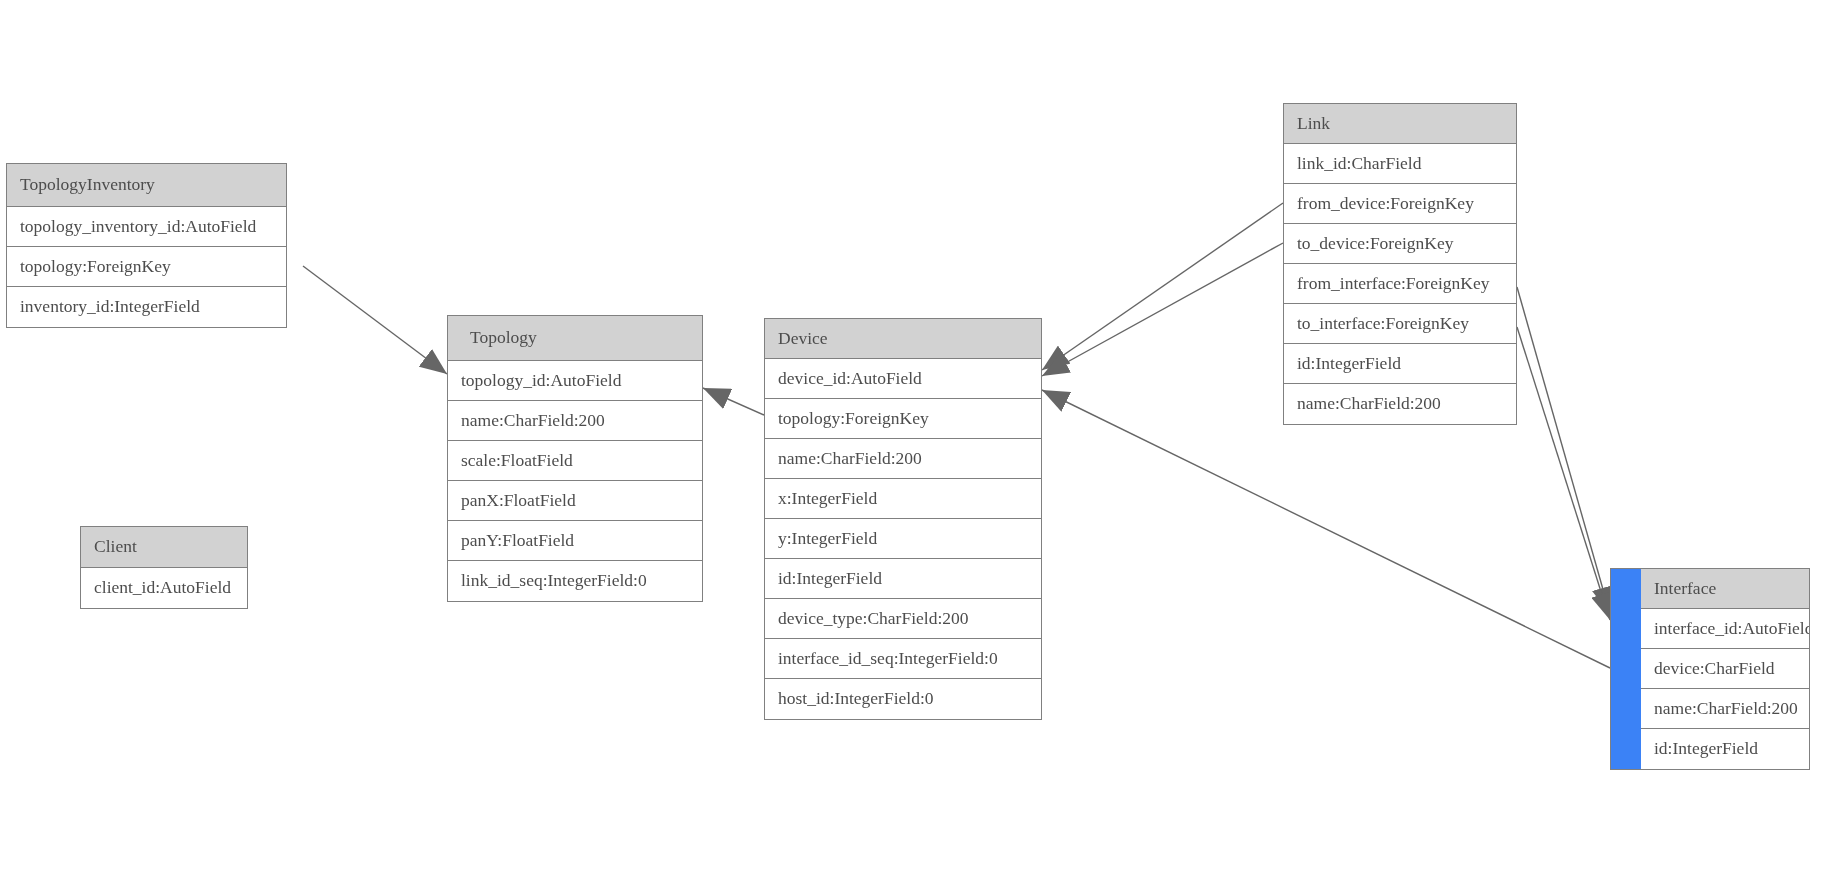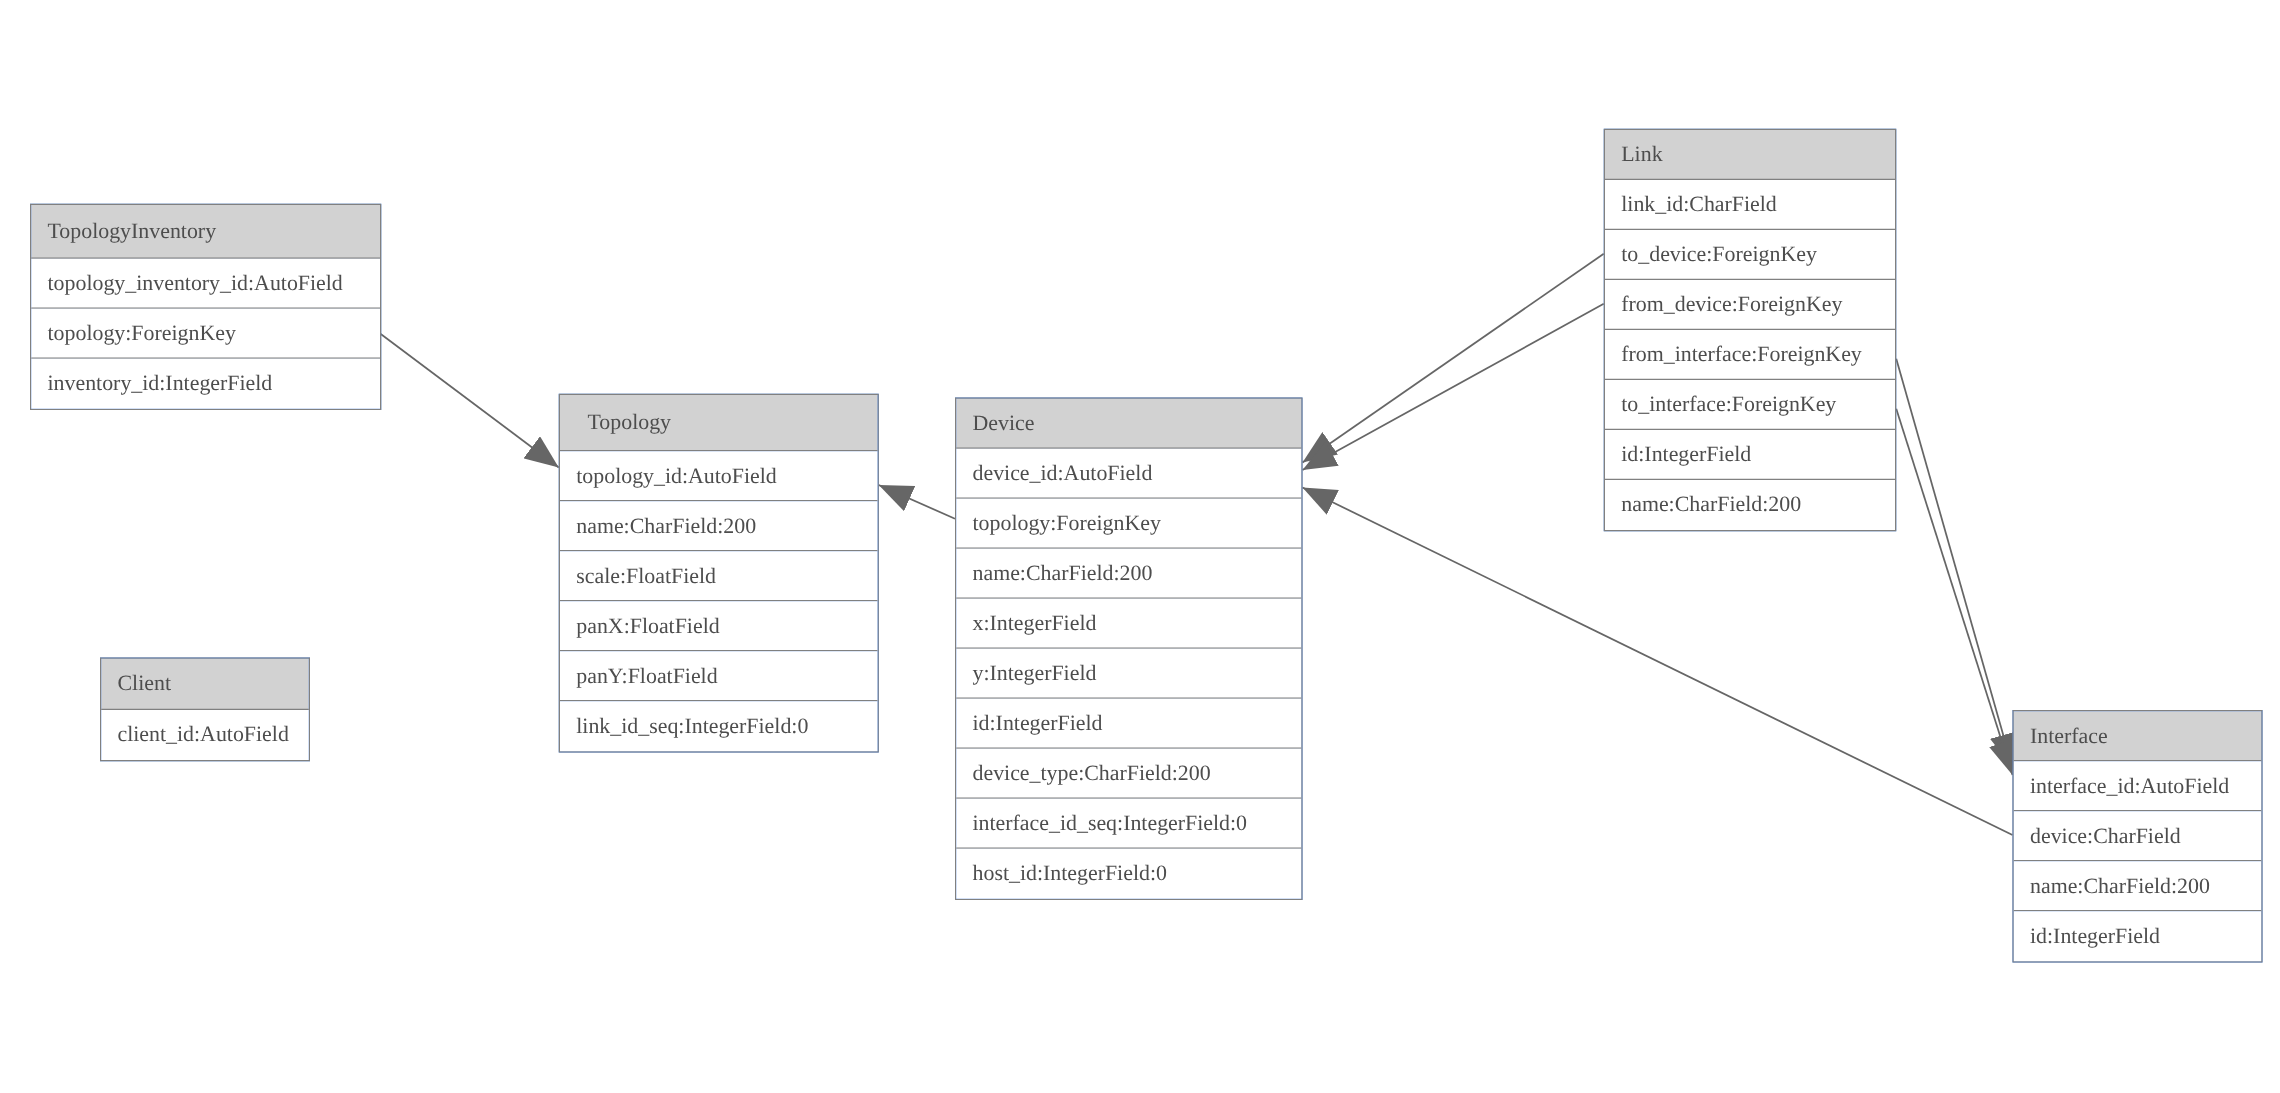--- a/index.html
+++ b/index.html
@@ -63,21 +63,21 @@
     </defs>
   <line x1="303" y1="266" x2="447" y2="374" marker-end="url(#arrowhead)"></line>
       <line x1="764" y1="415" x2="703" y2="388" marker-end="url(#arrowhead)"></line>
       <line x1="1283" y1="203" x2="1042" y2="370" marker-end="url(#arrowhead)"></line>
       <line x1="1283" y1="243" x2="1042" y2="376" marker-end="url(#arrowhead)"></line>
       <line x1="1610" y1="668" x2="1042" y2="390" marker-end="url(#arrowhead)"></line>
       <line x1="1517" y1="287" x2="1610" y2="614" marker-end="url(#arrowhead)"></line>
       <line x1="1517" y1="327" x2="1610" y2="620" marker-end="url(#arrowhead)"></line>
     </svg>
   <div id="entities">
-      <div class="entity" style="left: 24px; top: 163px; width: 281px;">
+      <div class="entity" style="left: 6px; top: 163px; width: 281px;">
         <div class="entity-header" style="height: 43px; line-height: 41px;">TopologyInventory</div>
         <div class="entity-field">topology_inventory_id:AutoField</div>
         <div class="entity-field">topology:ForeignKey</div>
         <div class="entity-field">inventory_id:IntegerField</div>
       </div>
       <div class="entity" style="left: 447px; top: 315px; width: 256px;">
         <div class="entity-header" style="height: 45px; line-height: 43px; padding-left: 22px;">Topology</div>
         <div class="entity-field">topology_id:AutoField</div>
         <div class="entity-field">name:CharField:200</div>
         <div class="entity-field">scale:FloatField</div>
@@ -97,28 +97,28 @@
         <div class="entity-field">x:IntegerField</div>
         <div class="entity-field">y:IntegerField</div>
         <div class="entity-field">id:IntegerField</div>
         <div class="entity-field">device_type:CharField:200</div>
         <div class="entity-field">interface_id_seq:IntegerField:0</div>
         <div class="entity-field">host_id:IntegerField:0</div>
       </div>
       <div class="entity" style="left: 1283px; top: 103px; width: 234px;">
         <div class="entity-header" style="height: 40px; line-height: 38px;">Link</div>
         <div class="entity-field">link_id:CharField</div>
+        <div class="entity-field">from_device:ForeignKey</div>
         <div class="entity-field">to_device:ForeignKey</div>
-        <div class="entity-field">from_device:ForeignKey</div>
         <div class="entity-field">from_interface:ForeignKey</div>
         <div class="entity-field">to_interface:ForeignKey</div>
         <div class="entity-field">id:IntegerField</div>
         <div class="entity-field">name:CharField:200</div>
       </div>
-      <div class="entity" style="left: 1610px; top: 568px; width: 200px;">
+      <div class="entity" style="left: 1610px; top: 568px; width: 200px; padding-left: 30px;">
         <div class="entity-header" style="height: 40px; line-height: 38px;">Interface</div>
         <div class="entity-field">interface_id:AutoField</div>
         <div class="entity-field">device:CharField</div>
         <div class="entity-field">name:CharField:200</div>
         <div class="entity-field">id:IntegerField</div>
       </div>
     </div>
 </div>
 
 </body></html>

